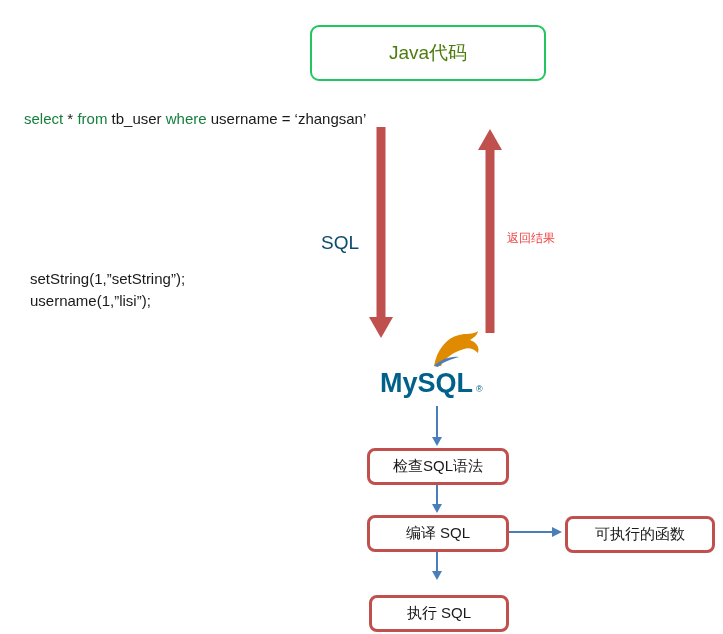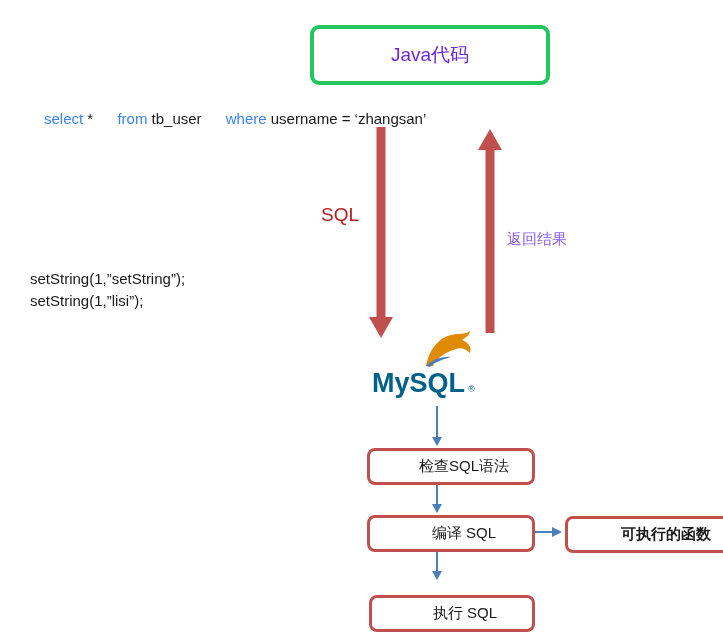--- a/index.html
+++ b/index.html
@@ -1,49 +1,49 @@
 <!DOCTYPE html>
 <html><head>
 <meta charset="utf-8">
 <style>
   html,body{margin:0;padding:0;background:#fff;font-family:"Liberation Sans",sans-serif;}
   .canvas{position:relative;width:723px;height:634px;background:#fff;overflow:hidden;}
   .arrows{position:absolute;left:0;top:0;width:723px;height:634px;pointer-events:none;}
 
   .java-box{
     position:absolute;left:310px;top:25px;width:232px;height:52px;
-    border:4px solid #22c55e;border-radius:9px;background:#fff;
+    border:2px solid #22c55e;border-radius:9px;background:#fff;
     display:flex;align-items:center;justify-content:center;
-    font-size:19px;color:#6d28d9;
+    font-size:19px;color:#4d7c0f;
   }
 
   .code-line{white-space:pre;font-size:15px;color:#1a1a1a;}
-  .code-line .kw{color:#3b82f6;margin-left:20px;}
+  .code-line .kw{color:#15803d;}
   .top-sql-1{position:absolute;left:24px;top:110px;}
   .top-sql-2{position:absolute;left:24px;top:145px;}
   .mid-code{position:absolute;left:30px;top:268px;line-height:22px;}
 
-  .sql-label{position:absolute;left:321px;top:204px;font-size:19px;color:#b91c1c;}
-  .return-label{position:absolute;left:507px;top:230px;font-size:15px;color:#8b5cf6;}
+  .sql-label{position:absolute;left:321px;top:232px;font-size:19px;color:#0c4a6e;}
+  .return-label{position:absolute;left:507px;top:230px;font-size:12px;color:#ef4444;}
 
-  .mysql-logo{position:absolute;left:372px;top:330px;width:110px;height:70px;}
+  .mysql-logo{position:absolute;left:380px;top:330px;width:110px;height:70px;}
   .dolphin{position:absolute;left:52px;top:0px;}
   .mysql-text{position:absolute;left:0px;top:38px;font-size:27px;font-weight:bold;
     color:#00618A;letter-spacing:0px;}
   .mysql-reg{position:absolute;left:96px;top:54px;font-size:9px;color:#00618A;}
 
   .flow-box{
     position:absolute;border:3px solid #C0504D;border-radius:8px;background:#fff;
     display:flex;align-items:center;justify-content:center;
-    font-size:15px;color:#1a1a1a;padding-left:26px;
+    font-size:15px;color:#1a1a1a;
   }
   .box-check{left:367px;top:448px;width:136px;height:31px;}
   .box-compile{left:367px;top:515px;width:136px;height:31px;justify-content:center;}
   .box-execute{left:369px;top:583px;width:134px;height:31px;margin-top:12px;}
-  .box-function{left:565px;top:516px;width:144px;height:31px;font-weight:bold;}
+  .box-function{left:565px;top:516px;width:144px;height:31px;}
 </style>
 </head>
 <body>
 
 <div class="canvas">
 
   <svg class="arrows" viewBox="0 0 723 634" xmlns="http://www.w3.org/2000/svg">
 
     <g>
       <line x1="381" y1="127" x2="381" y2="318" stroke="#C0504D" stroke-width="9"></line>
@@ -80,21 +80,21 @@
     <span>Java代码</span>
   </div>
 
   <div class="code-line top-sql-1"><span class="kw">select</span><span> * </span><span class="kw">from</span><span> tb_user </span><span class="kw">where</span><span> username = ‘zhangsan’</span></div>
 
   <div class="sql-label">SQL</div>
   <div class="return-label">返回结果</div>
 
   <div class="mid-code">
     <div class="code-line"><span>setString(1,”setString”);</span></div>
-    <div class="code-line"><span>setString(1,”lisi”);</span></div>
+    <div class="code-line"><span>username(1,”lisi”);</span></div>
   </div>
 
   <div class="mysql-logo">
     <svg class="dolphin" width="52" height="38" viewBox="0 0 52 38" xmlns="http://www.w3.org/2000/svg">
       <path d="M2,36 C5,20 14,8 27,5 C34,3 41,5 46,1 C45,6 41,8 38,10 C44,12 48,17 46,23 C42,19 37,17 32,19 C22,22 12,28 9,36 Z" fill="#E08A00"></path>
       <path d="M2,36 C8,30 18,26 27,27 C20,29 10,32 6,37 Z" fill="#4A7EBB"></path>
     </svg>
     <div class="mysql-text">MySQL</div>
     <div class="mysql-reg">®</div>
   </div>

